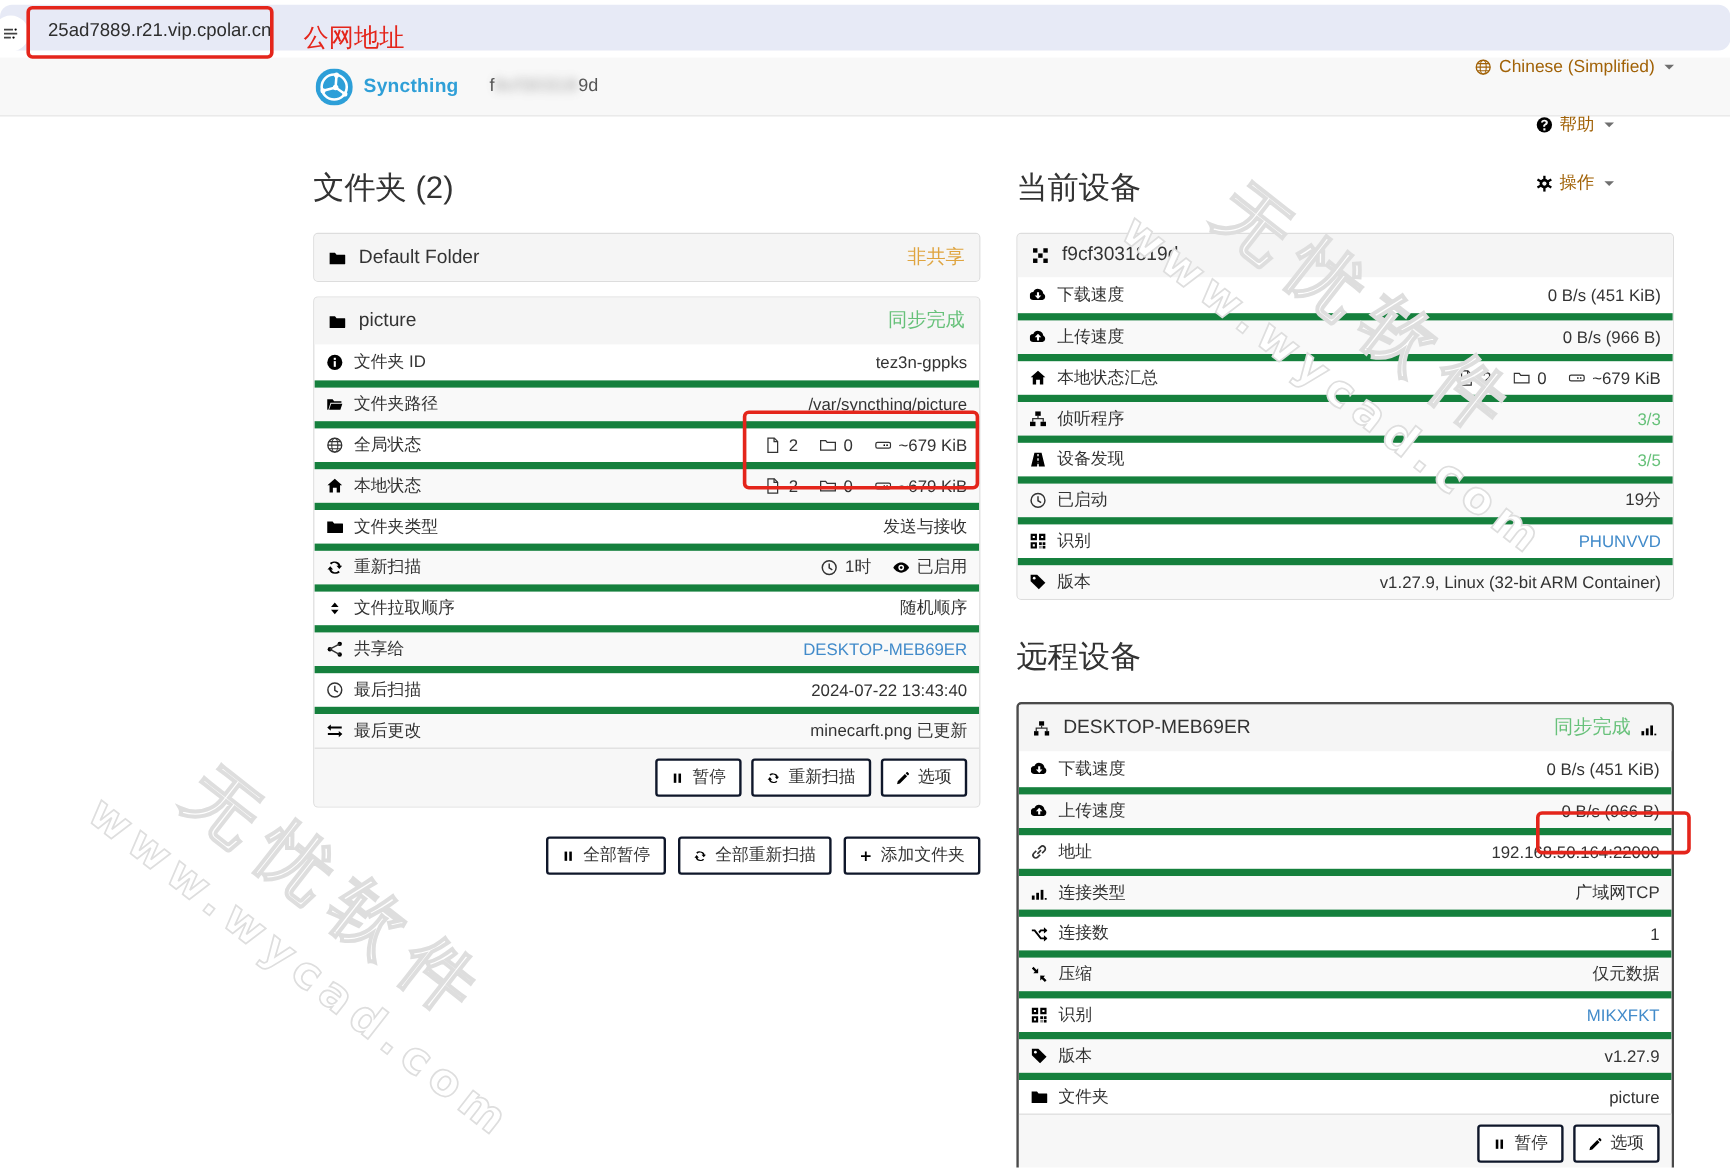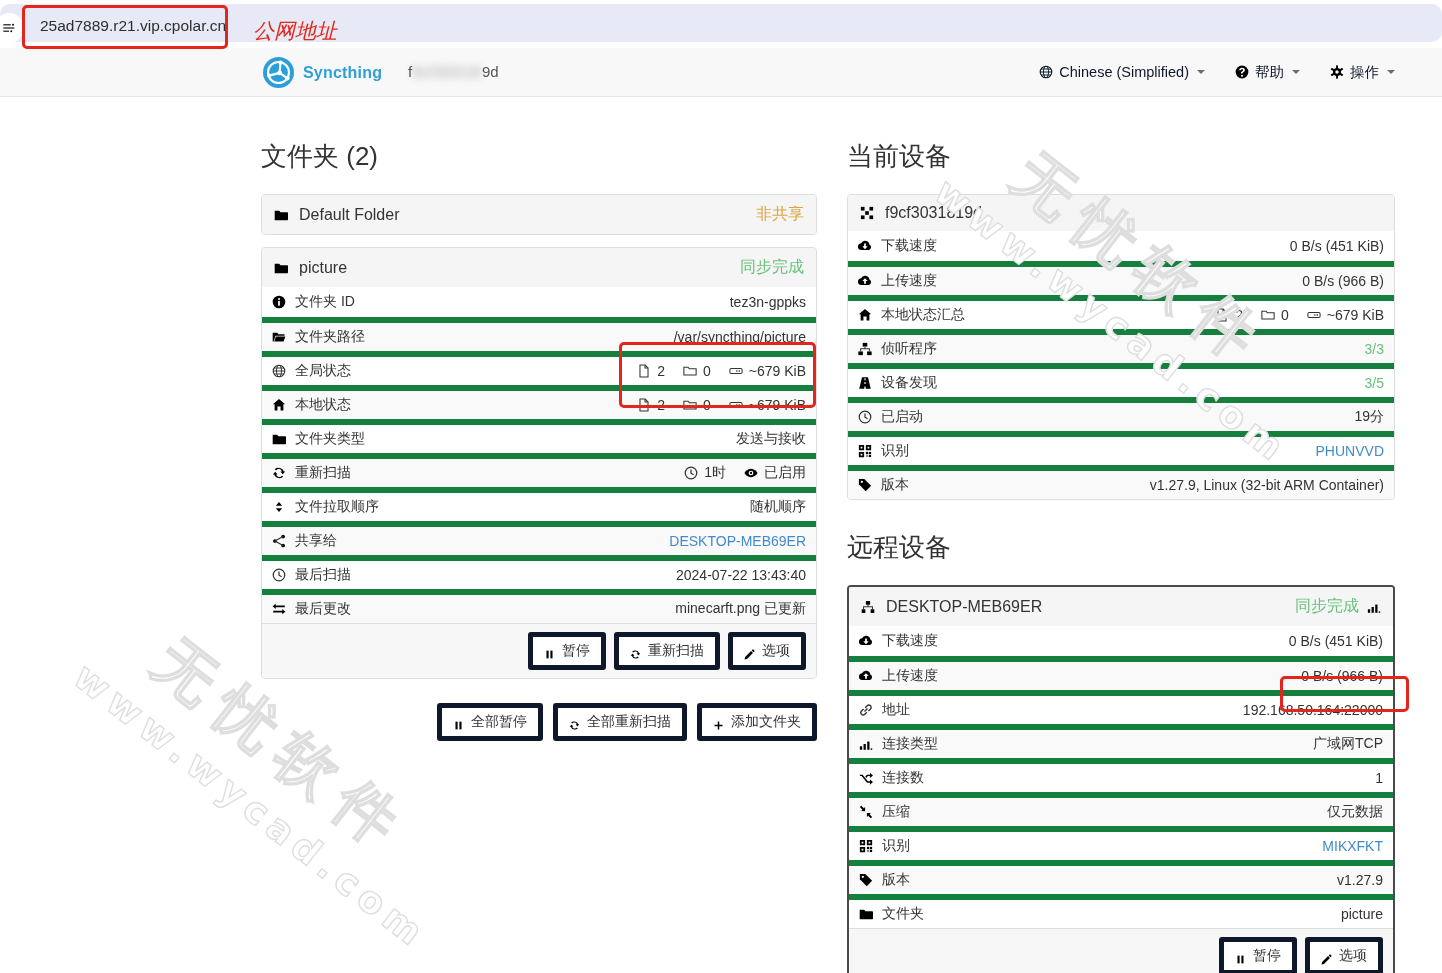--- a/index.html
+++ b/index.html
@@ -12,30 +12,30 @@
   }
   .ic { width:14px; height:14px; flex:none; display:inline-block; vertical-align:-2px; }
   .ic.sm { width:11px; height:11px; }
 
   
   .browser-bar { position:absolute; top:0; left:0; right:0; height:48px; background:#fff; }
   .browser-inner { position:absolute; top:4px; left:0; right:0; bottom:6px; background:#e7eaf6;border-radius:10px; }
   .site-chip { position:absolute; left:-6px; top:9px; width:30px; height:30px; border-radius:50%;
     background:#fff; display:flex; align-items:center; justify-content:center; color:#444; }
   .url-text { position:absolute; left:40px; top:13px; font-size:15.5px; color:#2e2e2e; }
-  .annotation-red { position:absolute; left:253px; top:17px; font-size:21px; color:#e4251b; font-weight:500; z-index:70;font-style:italic;}
+  .annotation-red { position:absolute; left:253px; top:17px; font-size:21px; color:#e4251b; font-weight:500; z-index:70;}
 
   
   .navbar { position:absolute; top:48px; left:0; right:0; height:49px; background:#f8f8f8;
     border-bottom:1px solid #e7e7e7; }
   .brand { position:absolute; left:263px; top:9px; display:flex; align-items:center; gap:9px; }
   .brand-name { color:#2f9fd7; font-size:16px; font-weight:bold; letter-spacing:.2px; }
   .device-header-name { position:absolute; left:408px; top:15px; font-size:15px; color:#555; }
   .blurred { filter:blur(4px); opacity:.75; color:#777; letter-spacing:1px; }
-  .nav-menus { position:absolute; right:47px; top:0; height:48px; display:flex; align-items:center; gap:30px; color:#0f172a; }
+  .nav-menus { position:absolute; right:47px; top:0; height:48px; display:flex; align-items:center; gap:30px; color:#a16207;flex-direction:column; }
   .nav-item { display:flex; align-items:center; gap:6px; font-size:14.5px; cursor:pointer; }
   .caret { width:0; height:0; border-left:4px solid transparent; border-right:4px solid transparent; border-top:4px solid #6f6f6f; margin-left:2px; }
 
   
   .col-folders { position:absolute; left:261px; top:97px; width:556px; }
   .col-devices { position:absolute; left:847px; top:97px; width:548px; }
   h3.section-h { font-size:26px; font-weight:500; color:#333; margin:42px 0 20px; }
   h3.remote-h { margin-top:30px; }
 
   
@@ -51,22 +51,22 @@
   .row:nth-child(even) { background:#f9f9f9; }
   .row + .row { border-top:6px solid #15803d; }
   .lbl { display:flex; align-items:center; gap:9px; color:#333; }
   .val { margin-left:auto; text-align:right; display:flex; align-items:center; gap:6px; color:#333; }
   .val .gap { width:6px; }
   a.link { color:#428bca; text-decoration:none; cursor:pointer; }
   .green { color:#67c17a; }
   .panel-footer { background:#f7f7f7; border-top:1px solid #ddd; padding:8px 10px; display:flex;
     justify-content:flex-end; gap:8px; }
 
-  .btn { display:inline-flex; align-items:flex-end; gap:7px; padding:5px 11px; background:#fff;
-    border:5px solid #0f172a; border-radius:3px; font-size:14px; color:#333; cursor:pointer; white-space:nowrap; }
+  .btn { display:inline-flex; align-items:center; gap:7px; padding:5px 11px; background:#fff;
+    border:2px solid #0f172a; border-radius:3px; font-size:14px; color:#333; cursor:pointer; white-space:nowrap; }
   .section-actions { display:flex; justify-content:flex-end; gap:10px; margin-top:24px; }
 
   
   .wm { position:absolute; transform-origin:0 0; transform:rotate(38deg); color:#fff;
     -webkit-text-stroke:1.4px #dedede; font-weight:bold; z-index:40; pointer-events:none; white-space:nowrap; }
   .wm-latin { font-size:37px; letter-spacing:7px; font-family:"DejaVu Sans",sans-serif; }
   .wm-cjk { font-size:60px; letter-spacing:16px; }
 
   
   .redbox { position:absolute; border:3px solid #e4251b; border-radius:5px; z-index:60; pointer-events:none; }

